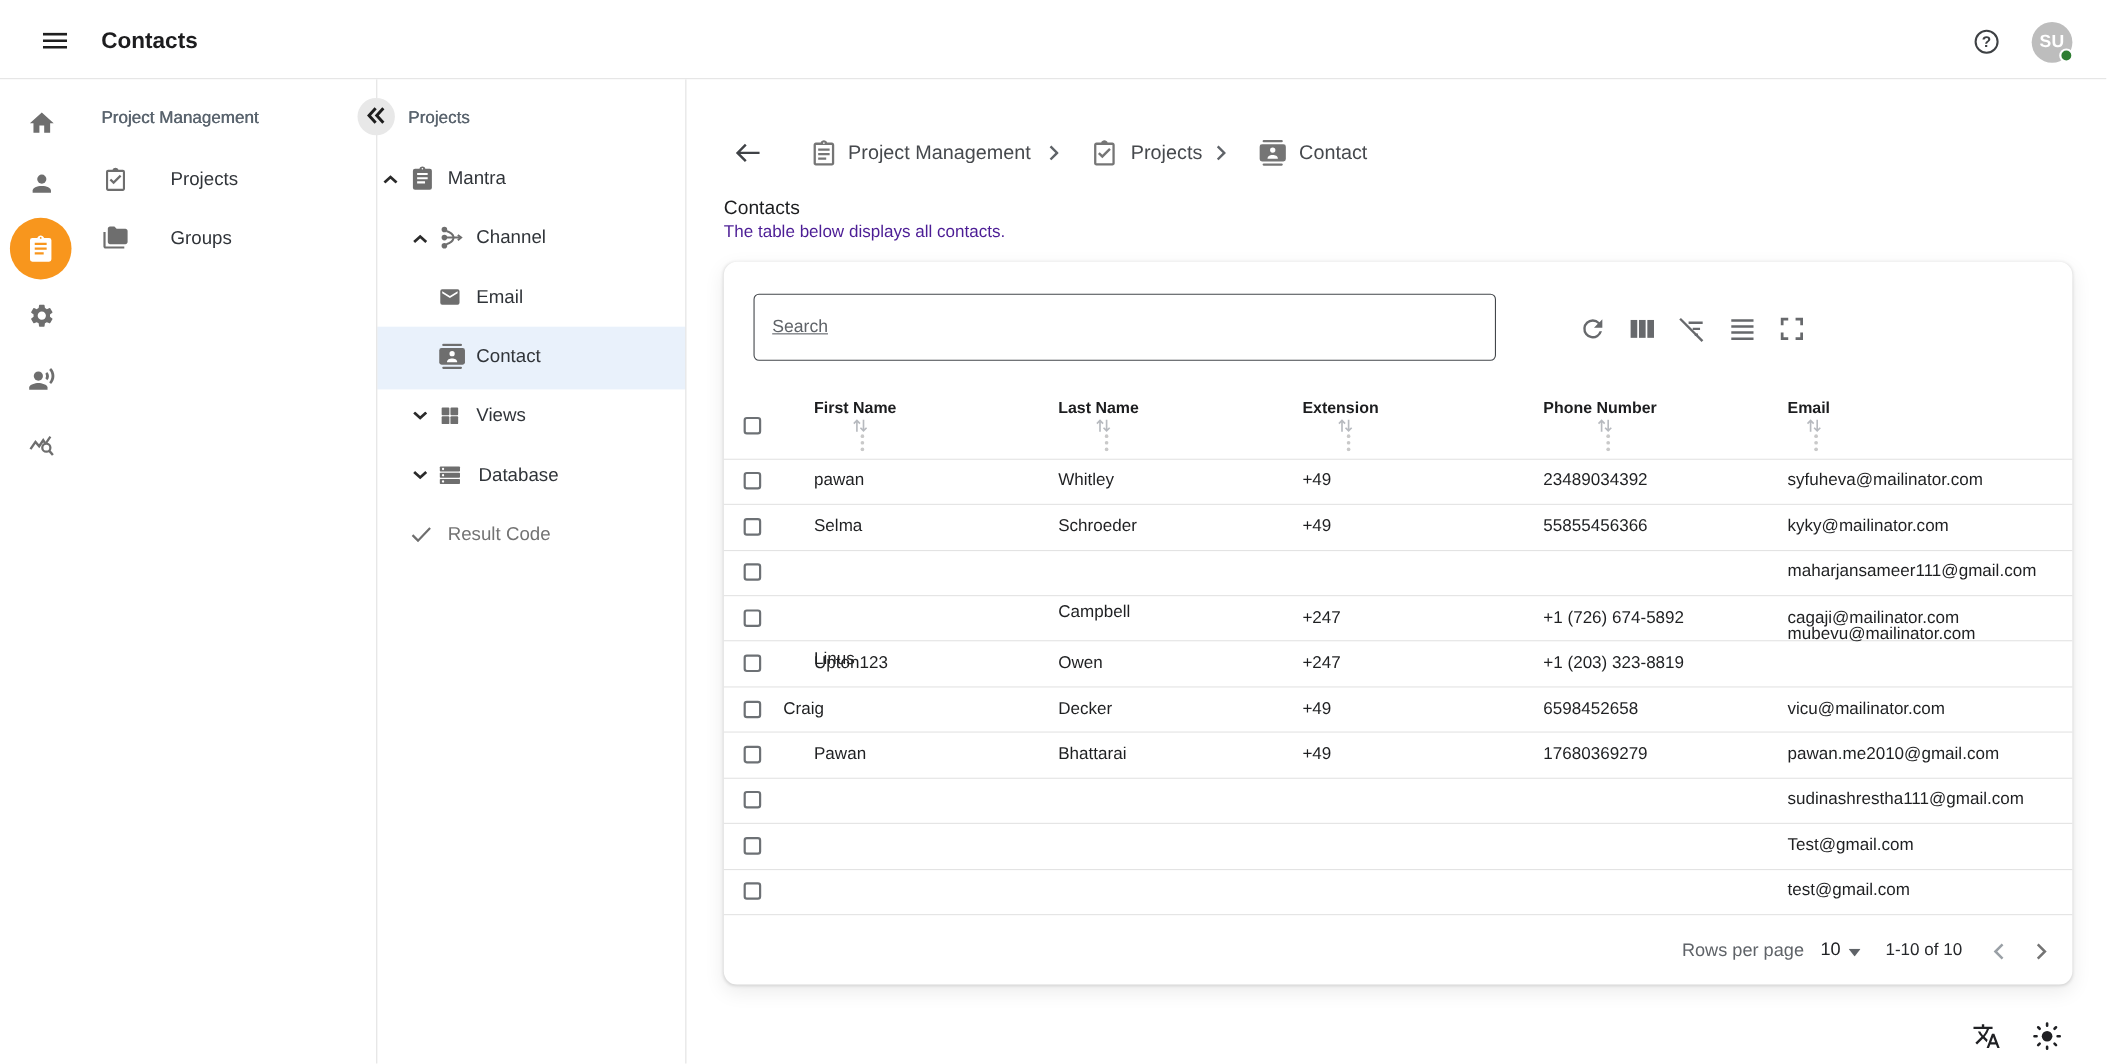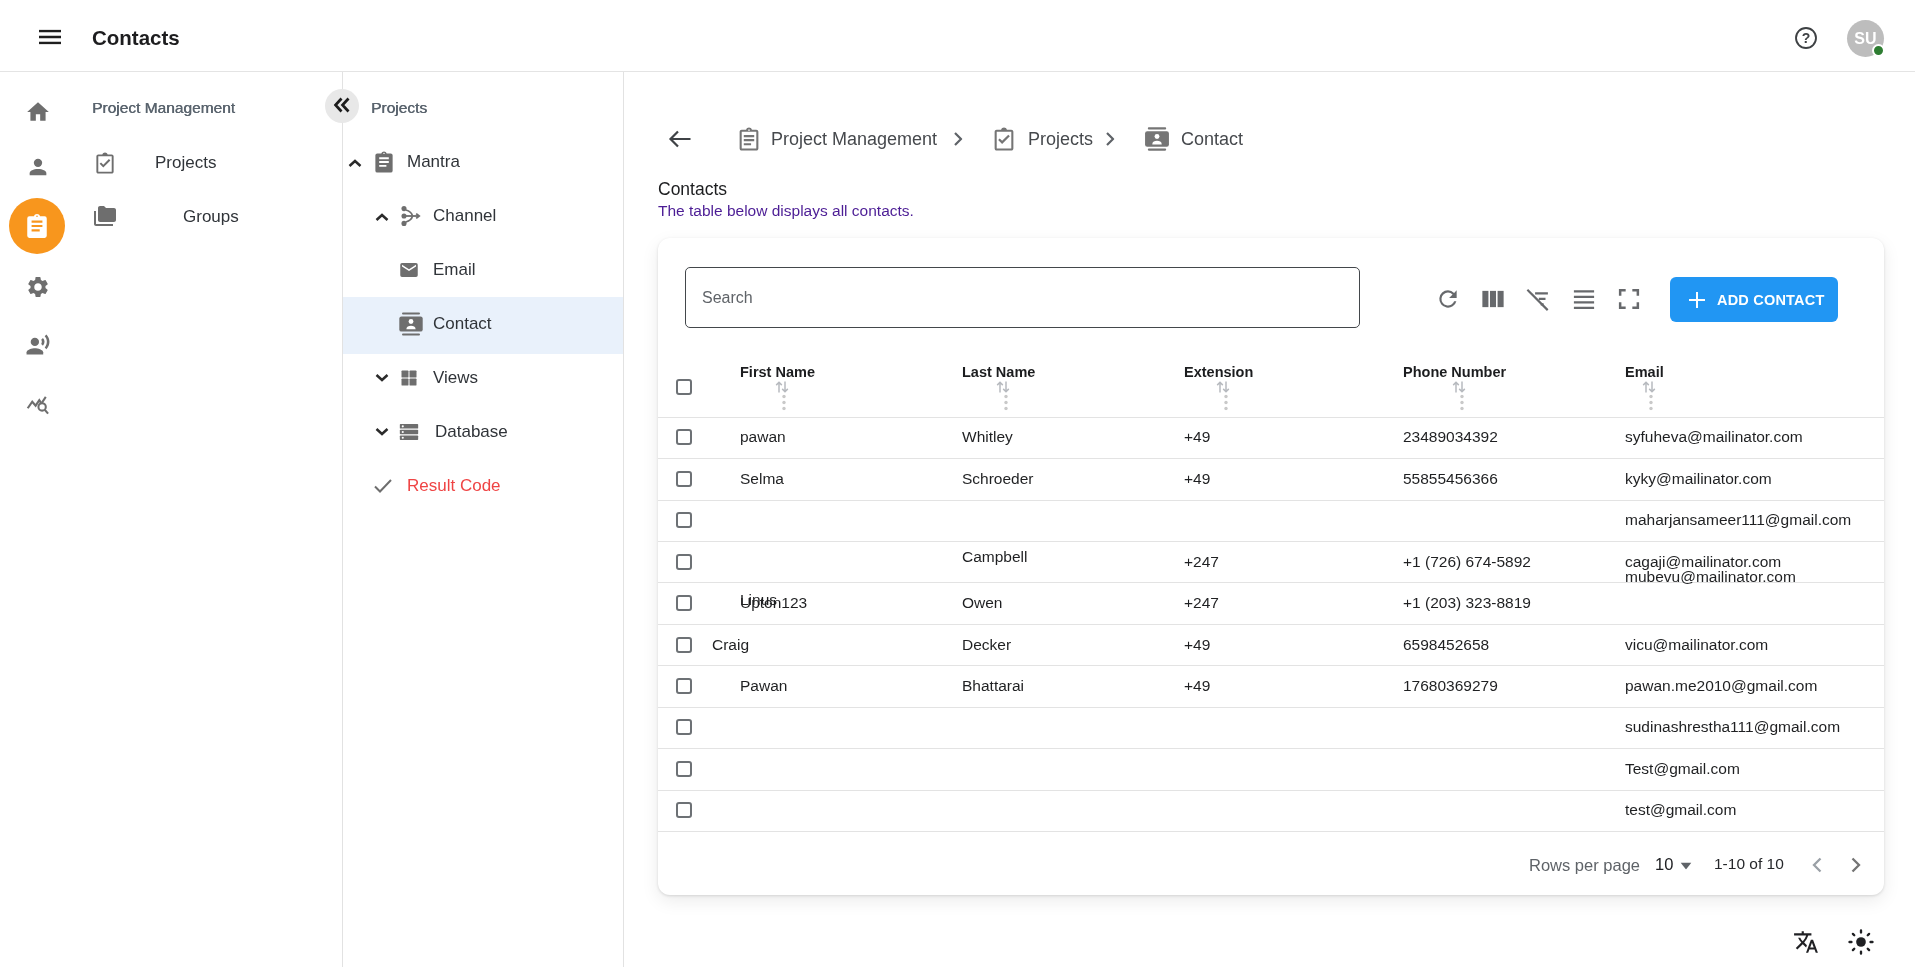--- a/index.html
+++ b/index.html
@@ -77,21 +77,21 @@
     <svg class="ic" style="left:105px; top:163px;" width="23" height="23" viewBox="0 0 24 24">
       <path d="M19 3h-4.18C14.4 1.84 13.3 1 12 1c-1.3 0-2.4.84-2.82 2H5c-1.1 0-2 .9-2 2v16c0 1.1.9 2 2 2h14c1.1 0 2-.9 2-2V5c0-1.1-.9-2-2-2zm0 18H5V5h14v16z" fill="#6e6e6e"></path>
       <path d="M10.2 16.7 6.4 12.9l1.5-1.5 2.3 2.3 5.9-5.9 1.5 1.5z" fill="#6e6e6e"></path>
     </svg>
     <div class="t" style="left:155px; top:163px; font-size:17px; color:#303439;">Projects</div>
 
     <svg class="ic" style="left:105px; top:217px;" width="24" height="24" viewBox="0 0 24 24">
       <path d="M3 6H1v13c0 1.1.9 2 2 2h17v-2H3V6z" fill="#6e6e6e"></path>
       <path d="M21 3h-8l-2-2H7c-1.1 0-1.99.9-1.99 2L5 15c0 1.1.9 2 2 2h14c1.1 0 2-.9 2-2V5c0-1.1-.9-2-2-2z" fill="#6e6e6e"></path>
     </svg>
-    <div class="t" style="left:155px; top:217px; font-size:17px; color:#303439;margin-left:28px;">Groups</div>
+    <div class="t" style="left:155px; top:217px; font-size:17px; color:#303439;">Groups</div>
   </div>
 
   <div id="selrow"></div>
   <div id="tree">
 
     <div class="abs" style="left:325px; top:88.5px; width:34px; height:34px; border-radius:50%; background:#e8e8e8; z-index:3;"></div>
     <svg class="ic" style="left:342px; top:105px; z-index:4;" width="17" height="16" viewBox="0 0 17 16">
       <path d="M8 1.5 2 8l6 6.5M15 1.5 9 8l6 6.5" fill="none" stroke="#1d1d1d" stroke-width="2.7"></path>
     </svg>
     <div class="t" style="left:371px; top:108px; font-size:15.5px; font-weight:400; color:#5a646e; text-shadow:0.4px 0 0 #5a646e;">Projects</div>
@@ -151,21 +151,21 @@
       <rect x="2" y="15.8" width="20" height="4.9" rx="0.8" fill="#6e6e6e"></rect>
       <circle cx="5.2" cy="5.85" r="1.15" fill="#fff"></circle>
       <circle cx="5.2" cy="12.05" r="1.15" fill="#fff"></circle>
       <circle cx="5.2" cy="18.25" r="1.15" fill="#fff"></circle>
     </svg>
     <div class="t" style="left:435px; top:432px; font-size:17px; color:#303439;">Database</div>
 
     <svg class="ic" style="left:383px; top:486px;" width="19" height="15" viewBox="0 0 19 15">
       <path d="M1.5 8 6.5 13 17.5 1.5" fill="none" stroke="#6e6e6e" stroke-width="2"></path>
     </svg>
-    <div class="t" style="left:407px; top:486px; font-size:17px; color:#ef4444;">Result Code</div>
+    <div class="t" style="left:407px; top:486px; font-size:17px; color:#737373;">Result Code</div>
   </div>
   <div class="vdiv" style="left:342px;"></div>
   <div class="vdiv" style="left:623px;"></div>
 
   <div id="main">
 
     <svg class="ic" style="left:680px; top:139px;" width="23" height="18" viewBox="0 0 23 18">
       <path d="M22 9H2M9.5 1.5 2 9l7.5 7.5" fill="none" stroke="#3f4246" stroke-width="2.2"></path>
     </svg>
 
@@ -195,21 +195,21 @@
       <path d="M7.4 16.9c0-2.1 2.3-3.1 4.6-3.1s4.6 1 4.6 3.1v0.4H7.4z" fill="#fff"></path>
     </svg>
     <div class="t" style="left:1181px; top:139px; font-size:18px; color:#46494d;">Contact</div>
 
     <div class="t" style="left:658px; top:189px; font-size:17.5px; color:#1c1d1f;">Contacts</div>
     <div class="t" style="left:658px; top:210.5px; font-size:15.5px; color:#4c1d95;">The table below displays all contacts.</div>
   </div>
 
   <div id="card"></div>
   <div id="search"></div>
-  <div class="t" style="left:702px; top:298px; font-size:16px; color:#5f6368;">Search</div>
+  <div class="t" style="left:702px; top:298px; font-size:16px; color:#5f6368;text-decoration:underline;">Search</div>
   <div id="toolicons">
 
     <svg class="ic" style="left:1448px; top:299px;" width="26" height="26" viewBox="0 0 24 24">
       <path d="M17.65 6.35A7.96 7.96 0 0 0 12 4a8 8 0 1 0 7.73 10h-2.08A6 6 0 1 1 12 6c1.66 0 3.14.69 4.22 1.78L13 11h7V4l-2.35 2.35z" fill="#67696c"></path>
     </svg>
 
     <svg class="ic" style="left:1493px; top:299px;" width="25" height="25" viewBox="0 0 24 24">
       <rect x="1.8" y="4.2" width="5.8" height="15.6" fill="#67696c"></rect>
       <rect x="9.1" y="4.2" width="5.8" height="15.6" fill="#67696c"></rect>
       <rect x="16.4" y="4.2" width="5.8" height="15.6" fill="#67696c"></rect>
@@ -222,26 +222,20 @@
       <path d="M1.8 2.2 21.3 21.7" stroke="#67696c" stroke-width="2.1"></path>
     </svg>
 
     <svg class="ic" style="left:1584px; top:299px;" width="25" height="25" viewBox="0 0 24 24">
       <path d="M2.3 4.6h19.4M2.3 9.9h19.4M2.3 15.2h19.4M2.3 20.5h19.4" stroke="#67696c" stroke-width="2.2"></path>
     </svg>
 
     <svg class="ic" style="left:1629px; top:299px;" width="25" height="25" viewBox="0 0 24 24">
       <path d="M3.5 8.8V3.5h5.3M15.2 3.5h5.3v5.3M20.5 15.2v5.3h-5.3M8.8 20.5H3.5v-5.3" fill="none" stroke="#67696c" stroke-width="2.4"></path>
     </svg>
-  </div>
-  <div id="addbtn">
-    <svg class="abs" style="left:17px; top:12.5px;" width="20" height="20" viewBox="0 0 20 20">
-      <path d="M10 2v16M2 10h16" stroke="#fff" stroke-width="2"></path>
-    </svg>
-    <div class="t" style="left:47px; top:23px; font-size:14.5px; font-weight:700; color:#fff; letter-spacing:0.2px;">ADD CONTACT</div>
   </div>
   <div id="tablehead">
     <div class="cb" style="left:684px; top:387px;"></div>
     <div class="hc" style="left:740px;">
         <span>First Name</span>
         <svg class="sort" width="14" height="15" viewBox="0 0 14 15">
           <path d="M4 13V3M1.2 5.6 4 2.8l2.8 2.8" fill="none" stroke="#b7babf" stroke-width="1.5"></path>
           <path d="M10 2v10M7.2 9.4l2.8 2.8 2.8-2.8" fill="none" stroke="#b7babf" stroke-width="1.5"></path>
         </svg>
         <svg class="dots" width="4" height="16" viewBox="0 0 4 16">

